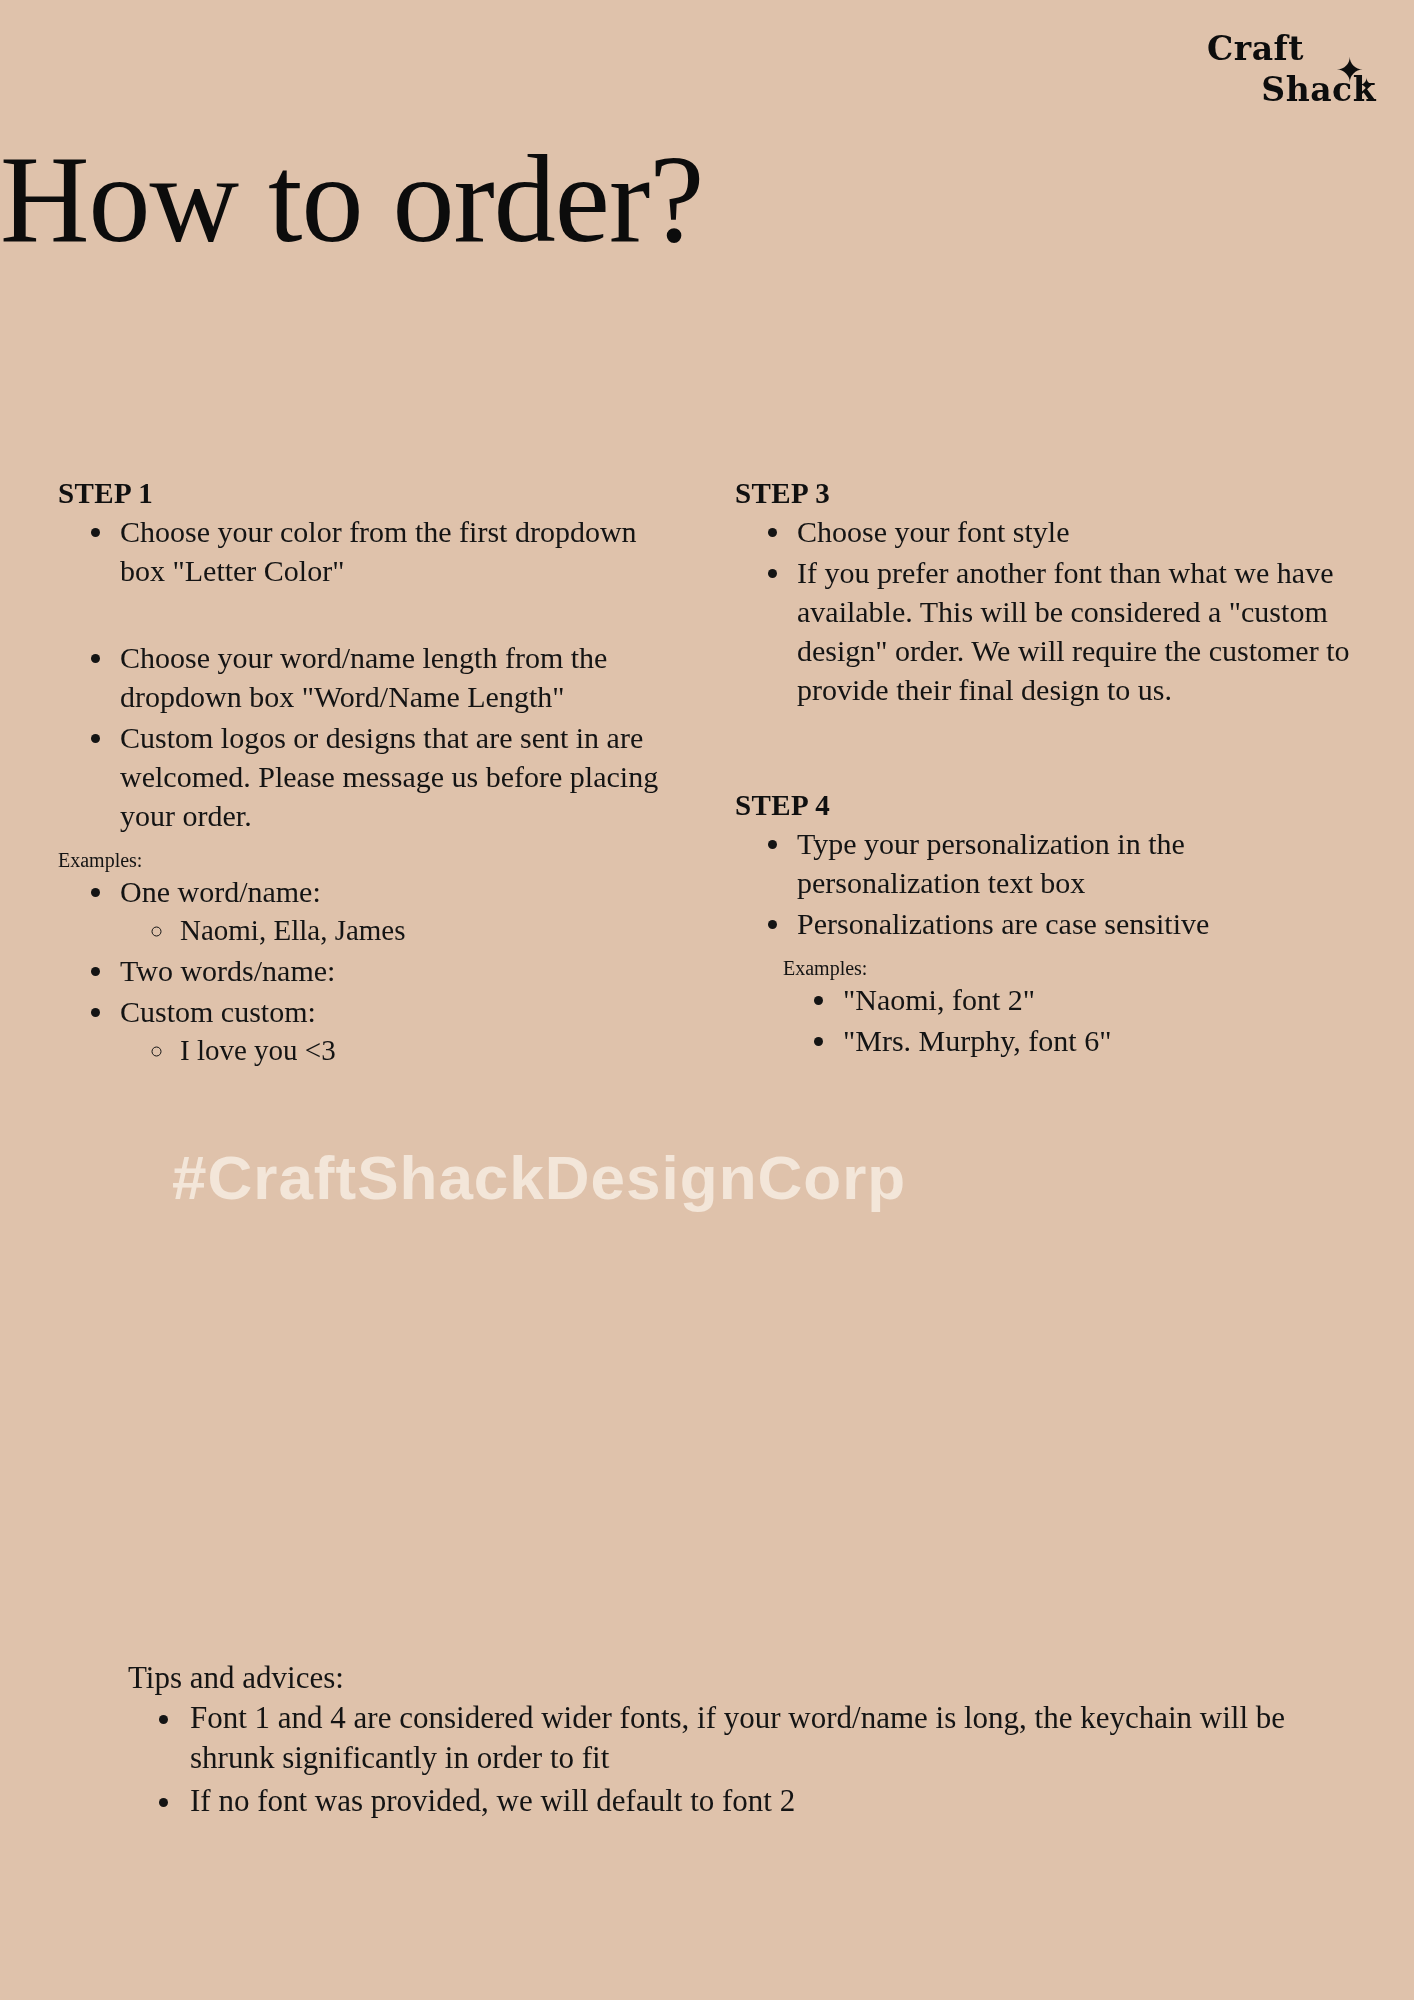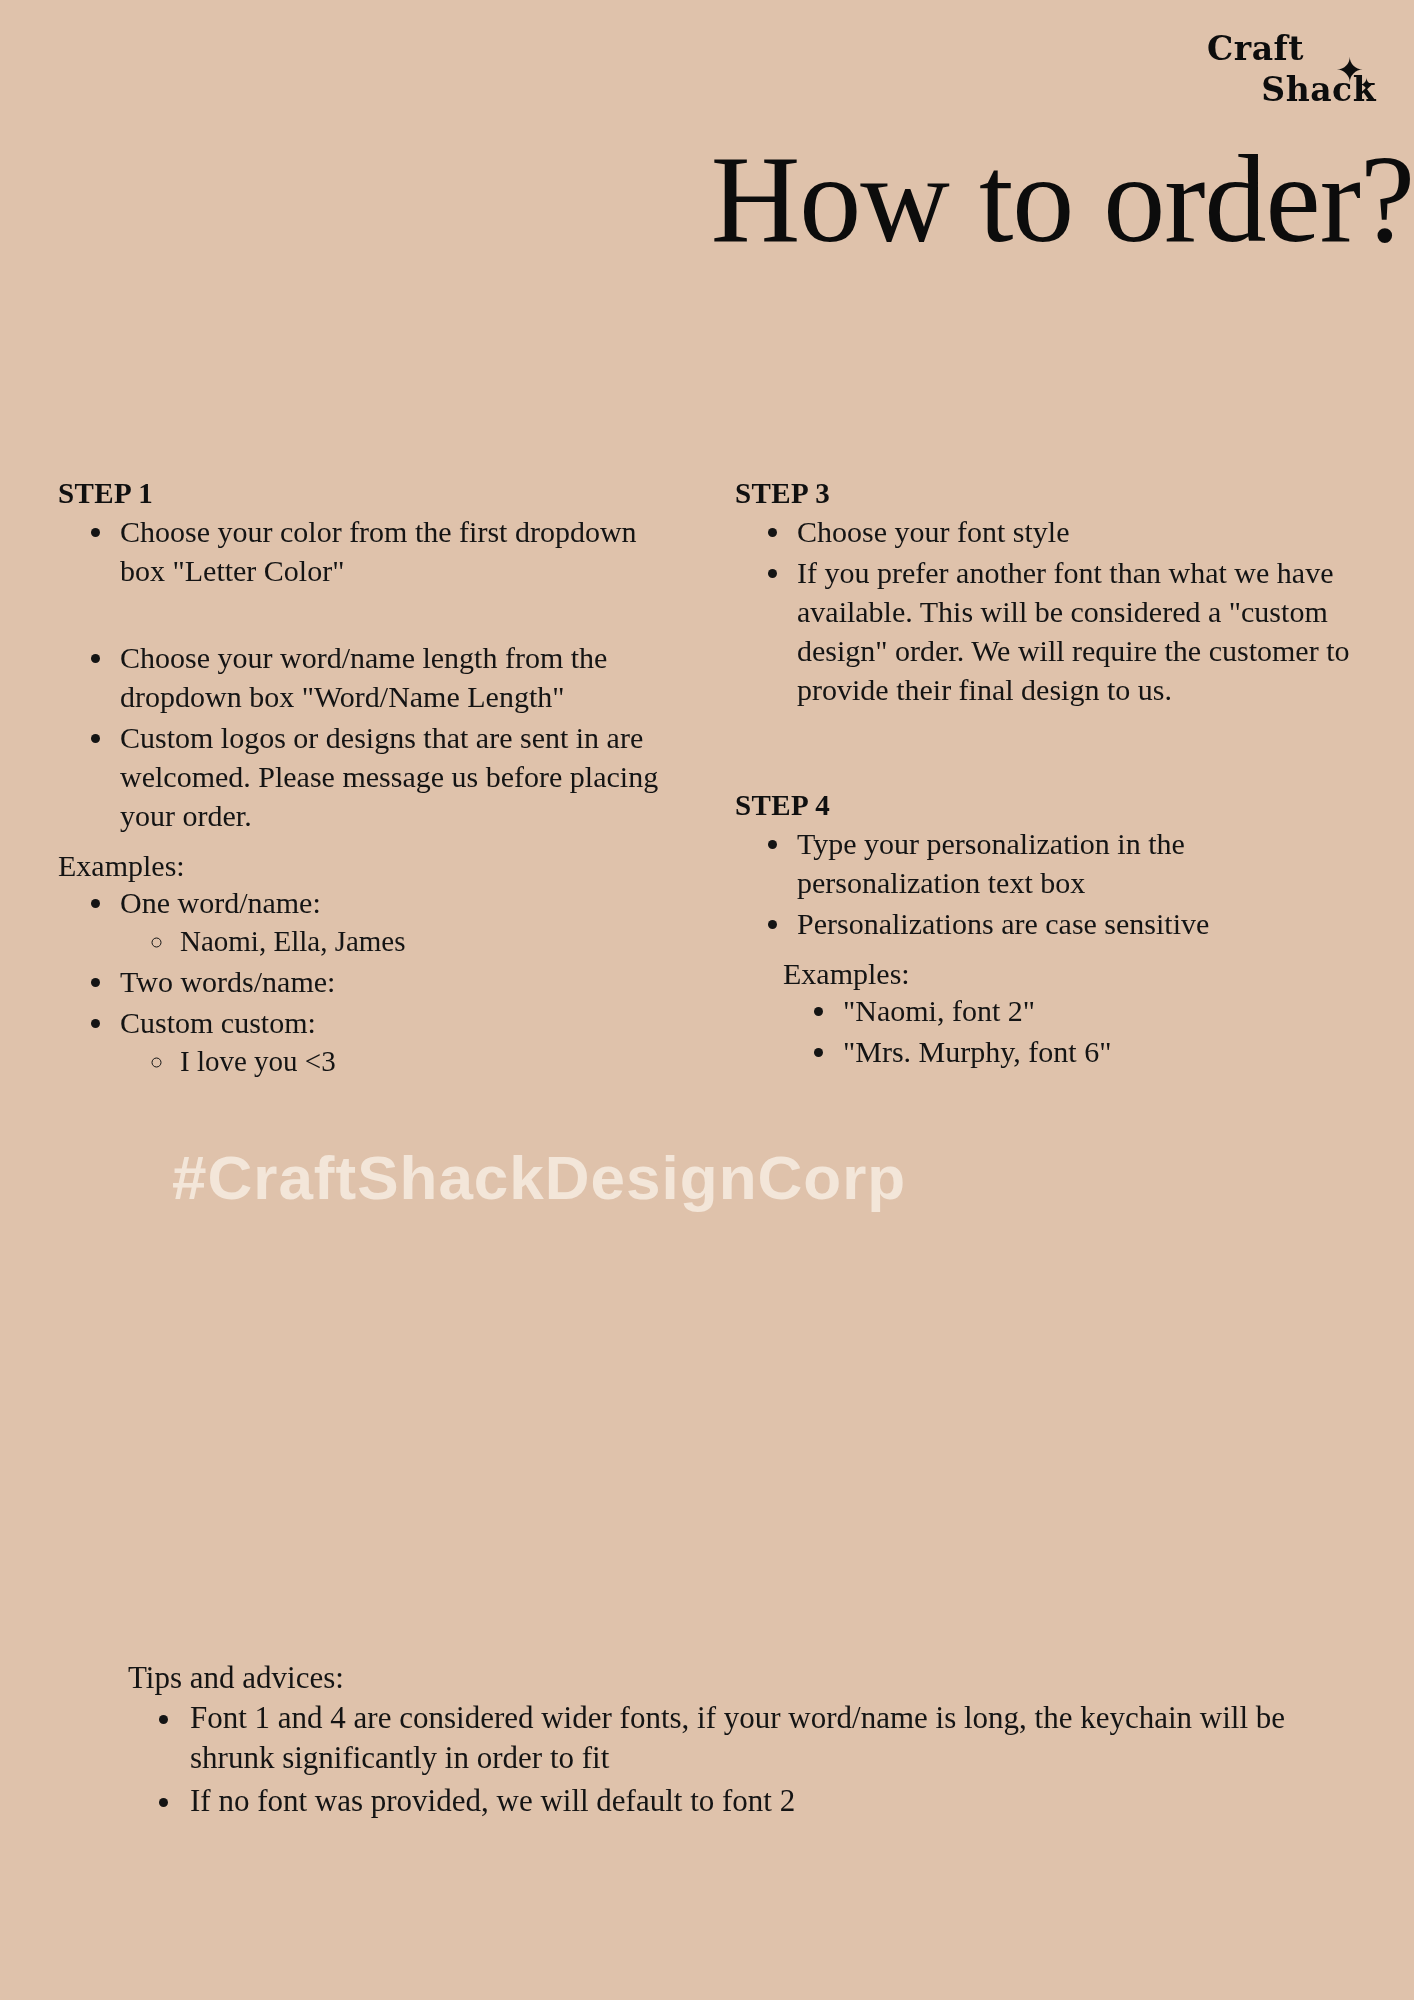--- a/index.html
+++ b/index.html
@@ -57,21 +57,21 @@
     line-height: 1;
     color: #0d0d0d;
   }
 
   
   .title {
     position: absolute;
     top: 138px;
     left: 0;
     width: 1414px;
-    text-align: right;
+    text-align: left;
     font-family: "Liberation Serif", serif;
     font-size: 124px;
     line-height: 1.0;
     letter-spacing: -1px;
     color: #0c0c0c;
   }
 
   
   .col {
     position: absolute;
@@ -112,21 +112,21 @@
     padding-left: 56px;
     list-style-type: circle;
   }
   ul.sub > li {
     font-size: 29px;
     line-height: 1.32;
     padding-left: 4px;
   }
 
   .examples-label {
-    font-size: 30px;
+    font-size: 20px;
     margin: 14px 0 0 0;
     padding-left: 0;
   }
   .examples-label.indent {
     padding-left: 48px;
   }
 
   .spacer-lg { height: 46px; }
   .spacer-xl { height: 78px; }
 

